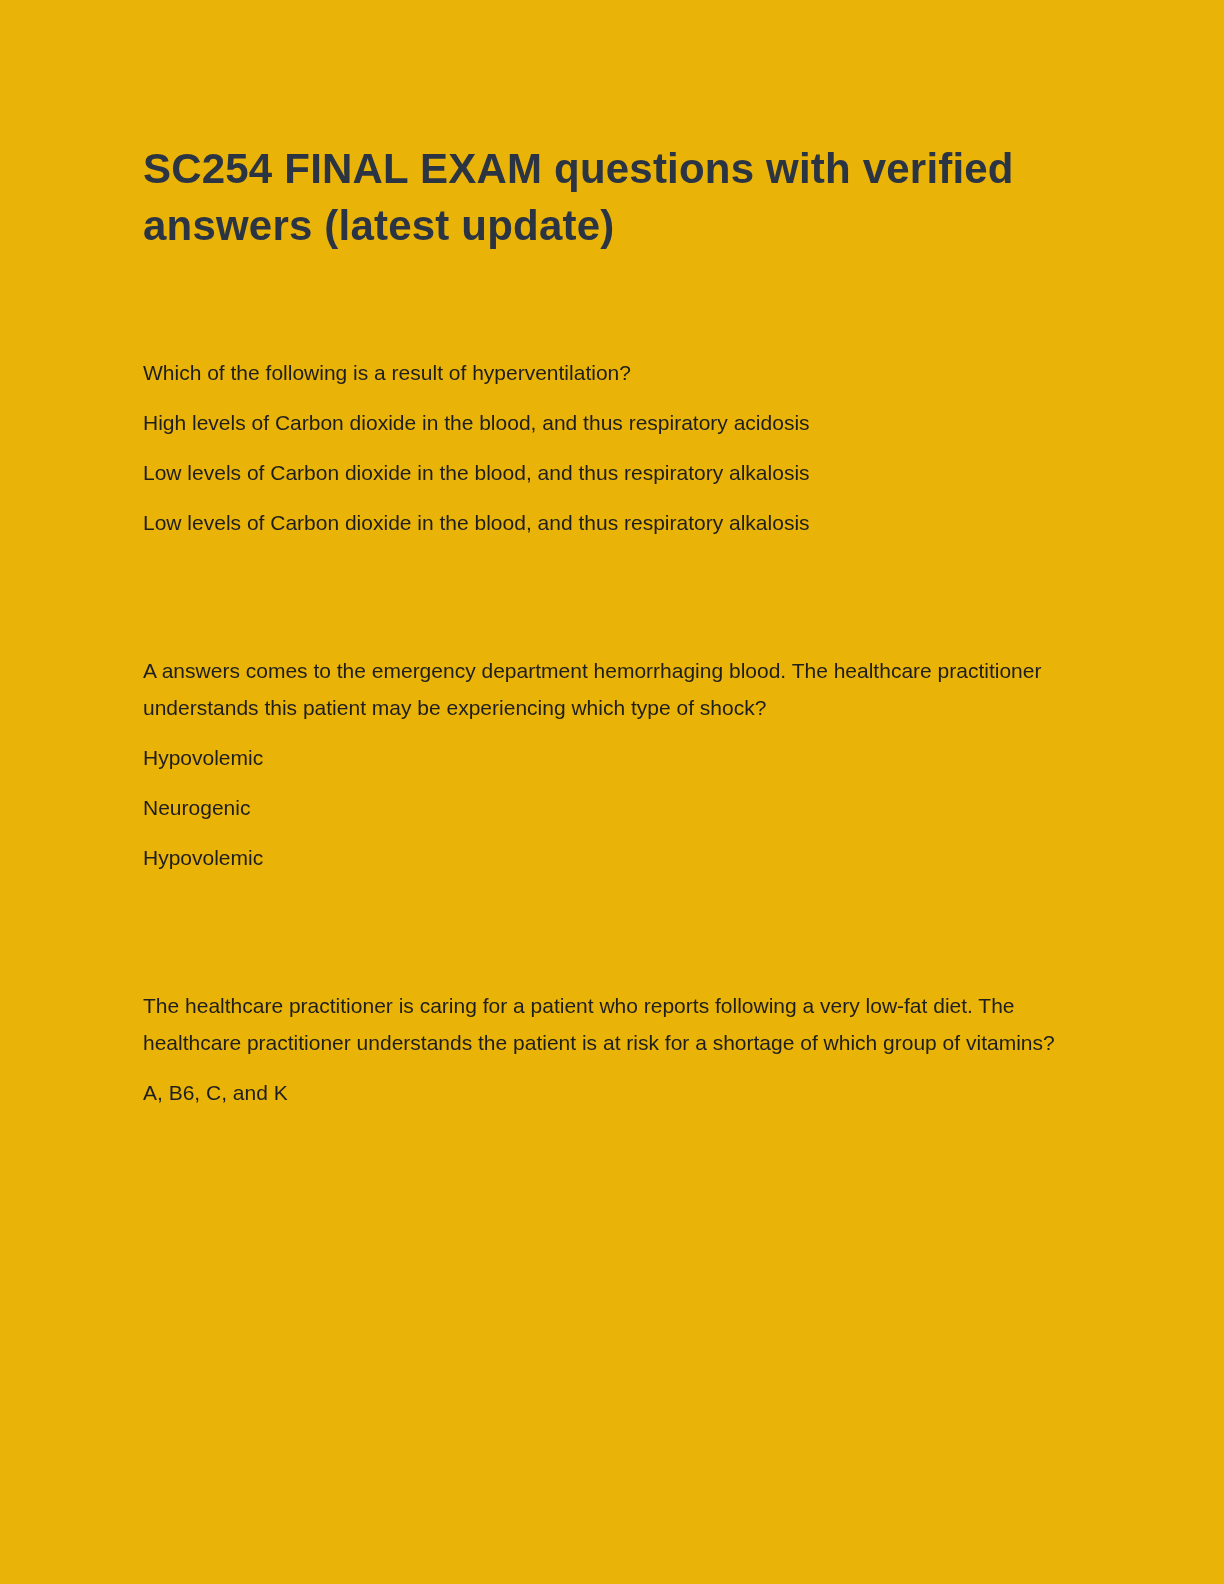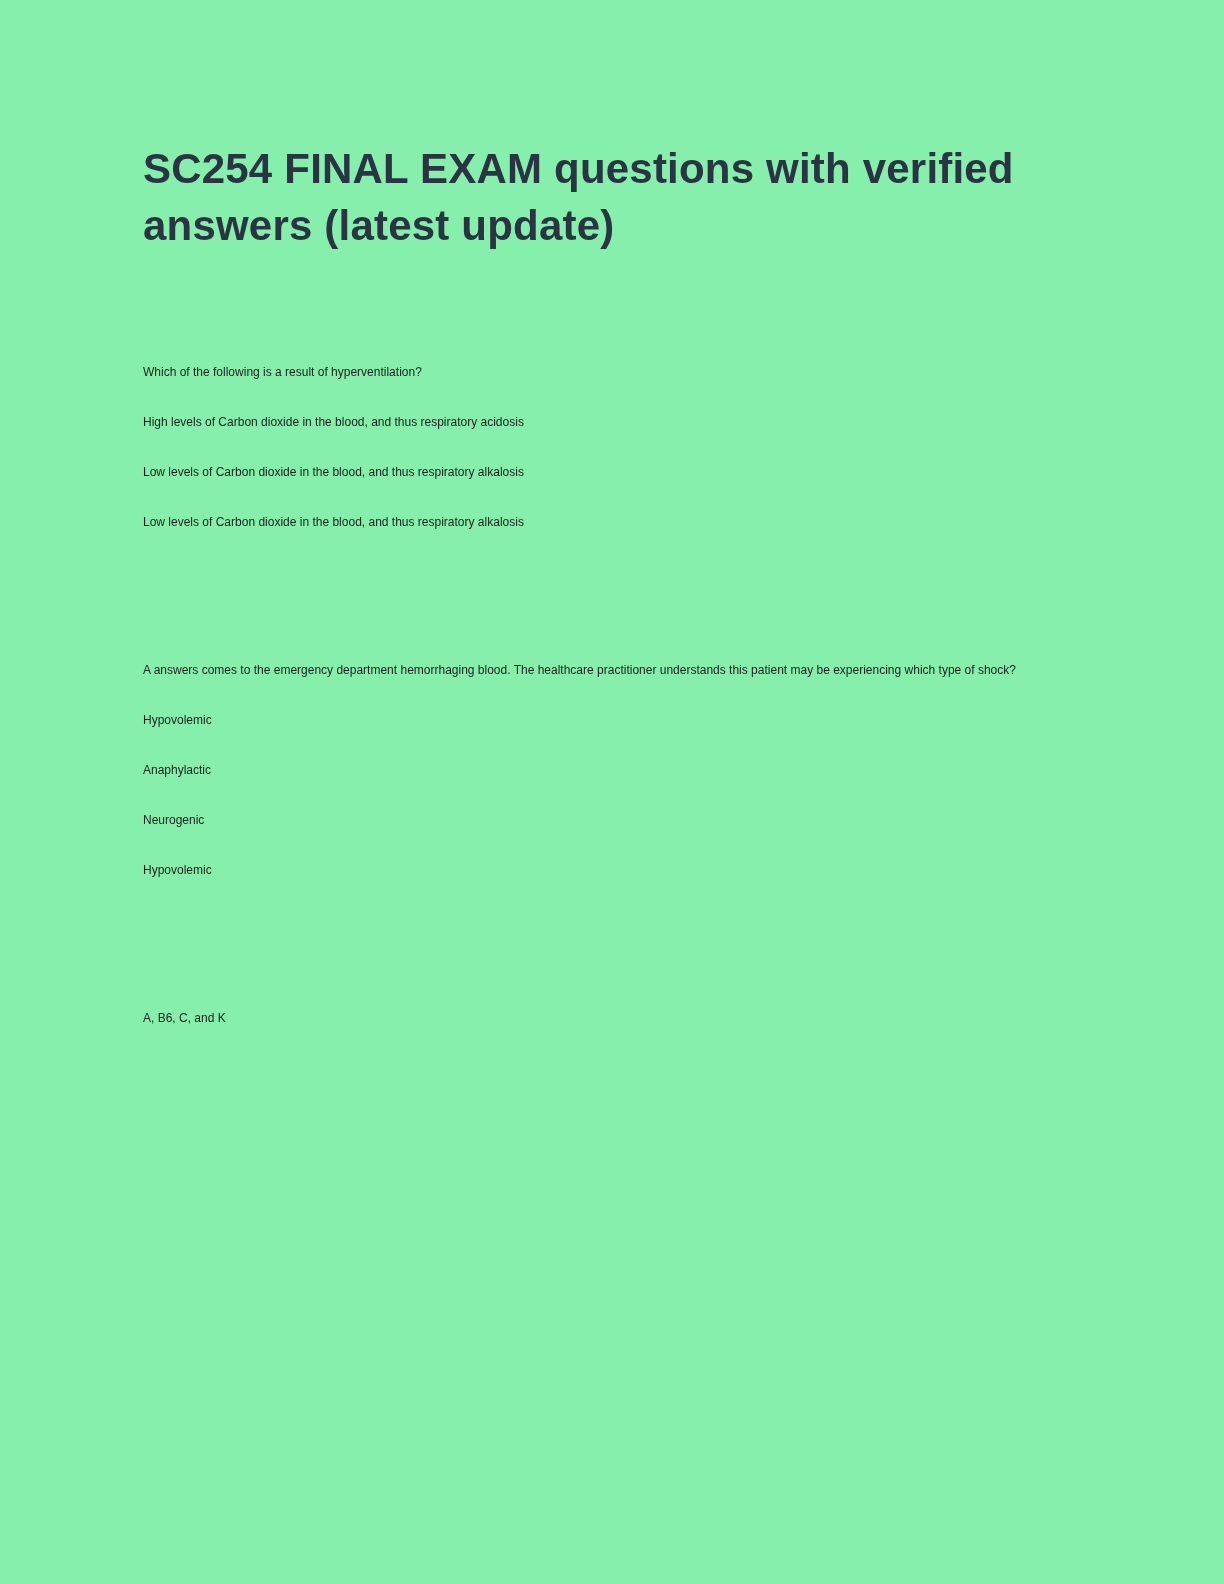--- a/index.html
+++ b/index.html
@@ -7,36 +7,36 @@
   body {
     width: 1224px;
     height: 1584px;
     font-family: "Liberation Sans", sans-serif;
     color: #1e1e1e;
     overflow: hidden;
   }
   .page {
     width: 1224px;
     height: 1584px;
-    background: #86efac;
+    background: #eab308;
     padding: 140px 143px 0 143px;
   }
   h1.doc-title {
     font-family: "Liberation Sans", sans-serif;
     font-weight: bold;
     font-size: 42px;
     line-height: 57px;
     color: #2b3442;
     max-width: 880px;
     margin: 0 0 100px 0;
     letter-spacing: 0.2px;
   }
   .question-block { max-width: 938px; }
   .question-block p {
-    font-size: 12px;
+    font-size: 21px;
     line-height: 37px;
     color: #1e1e1e;
     margin: 0 0 13px 0;
   }
   .block-gap { height: 98px; }
 </style>
 </head>
 <body>
 
 <div class="page">
@@ -48,24 +48,24 @@
     <p>High levels of Carbon dioxide in the blood, and thus respiratory acidosis</p>
     <p>Low levels of Carbon dioxide in the blood, and thus respiratory alkalosis</p>
     <p>Low levels of Carbon dioxide in the blood, and thus respiratory alkalosis</p>
   </section>
 
   <div class="block-gap"></div>
 
   <section class="question-block">
     <p>A answers comes to the emergency department hemorrhaging blood. The healthcare practitioner understands this patient may be experiencing which type of shock?</p>
     <p>Hypovolemic</p>
-    <p>Anaphylactic</p>
     <p>Neurogenic</p>
     <p>Hypovolemic</p>
   </section>
 
   <div class="block-gap"></div>
 
   <section class="question-block">
+    <p>The healthcare practitioner is caring for a patient who reports following a very low-fat diet. The healthcare practitioner understands the patient is at risk for a shortage of which group of vitamins?</p>
     <p>A, B6, C, and K</p>
   </section>
 
 </div>
 
 </body></html>

